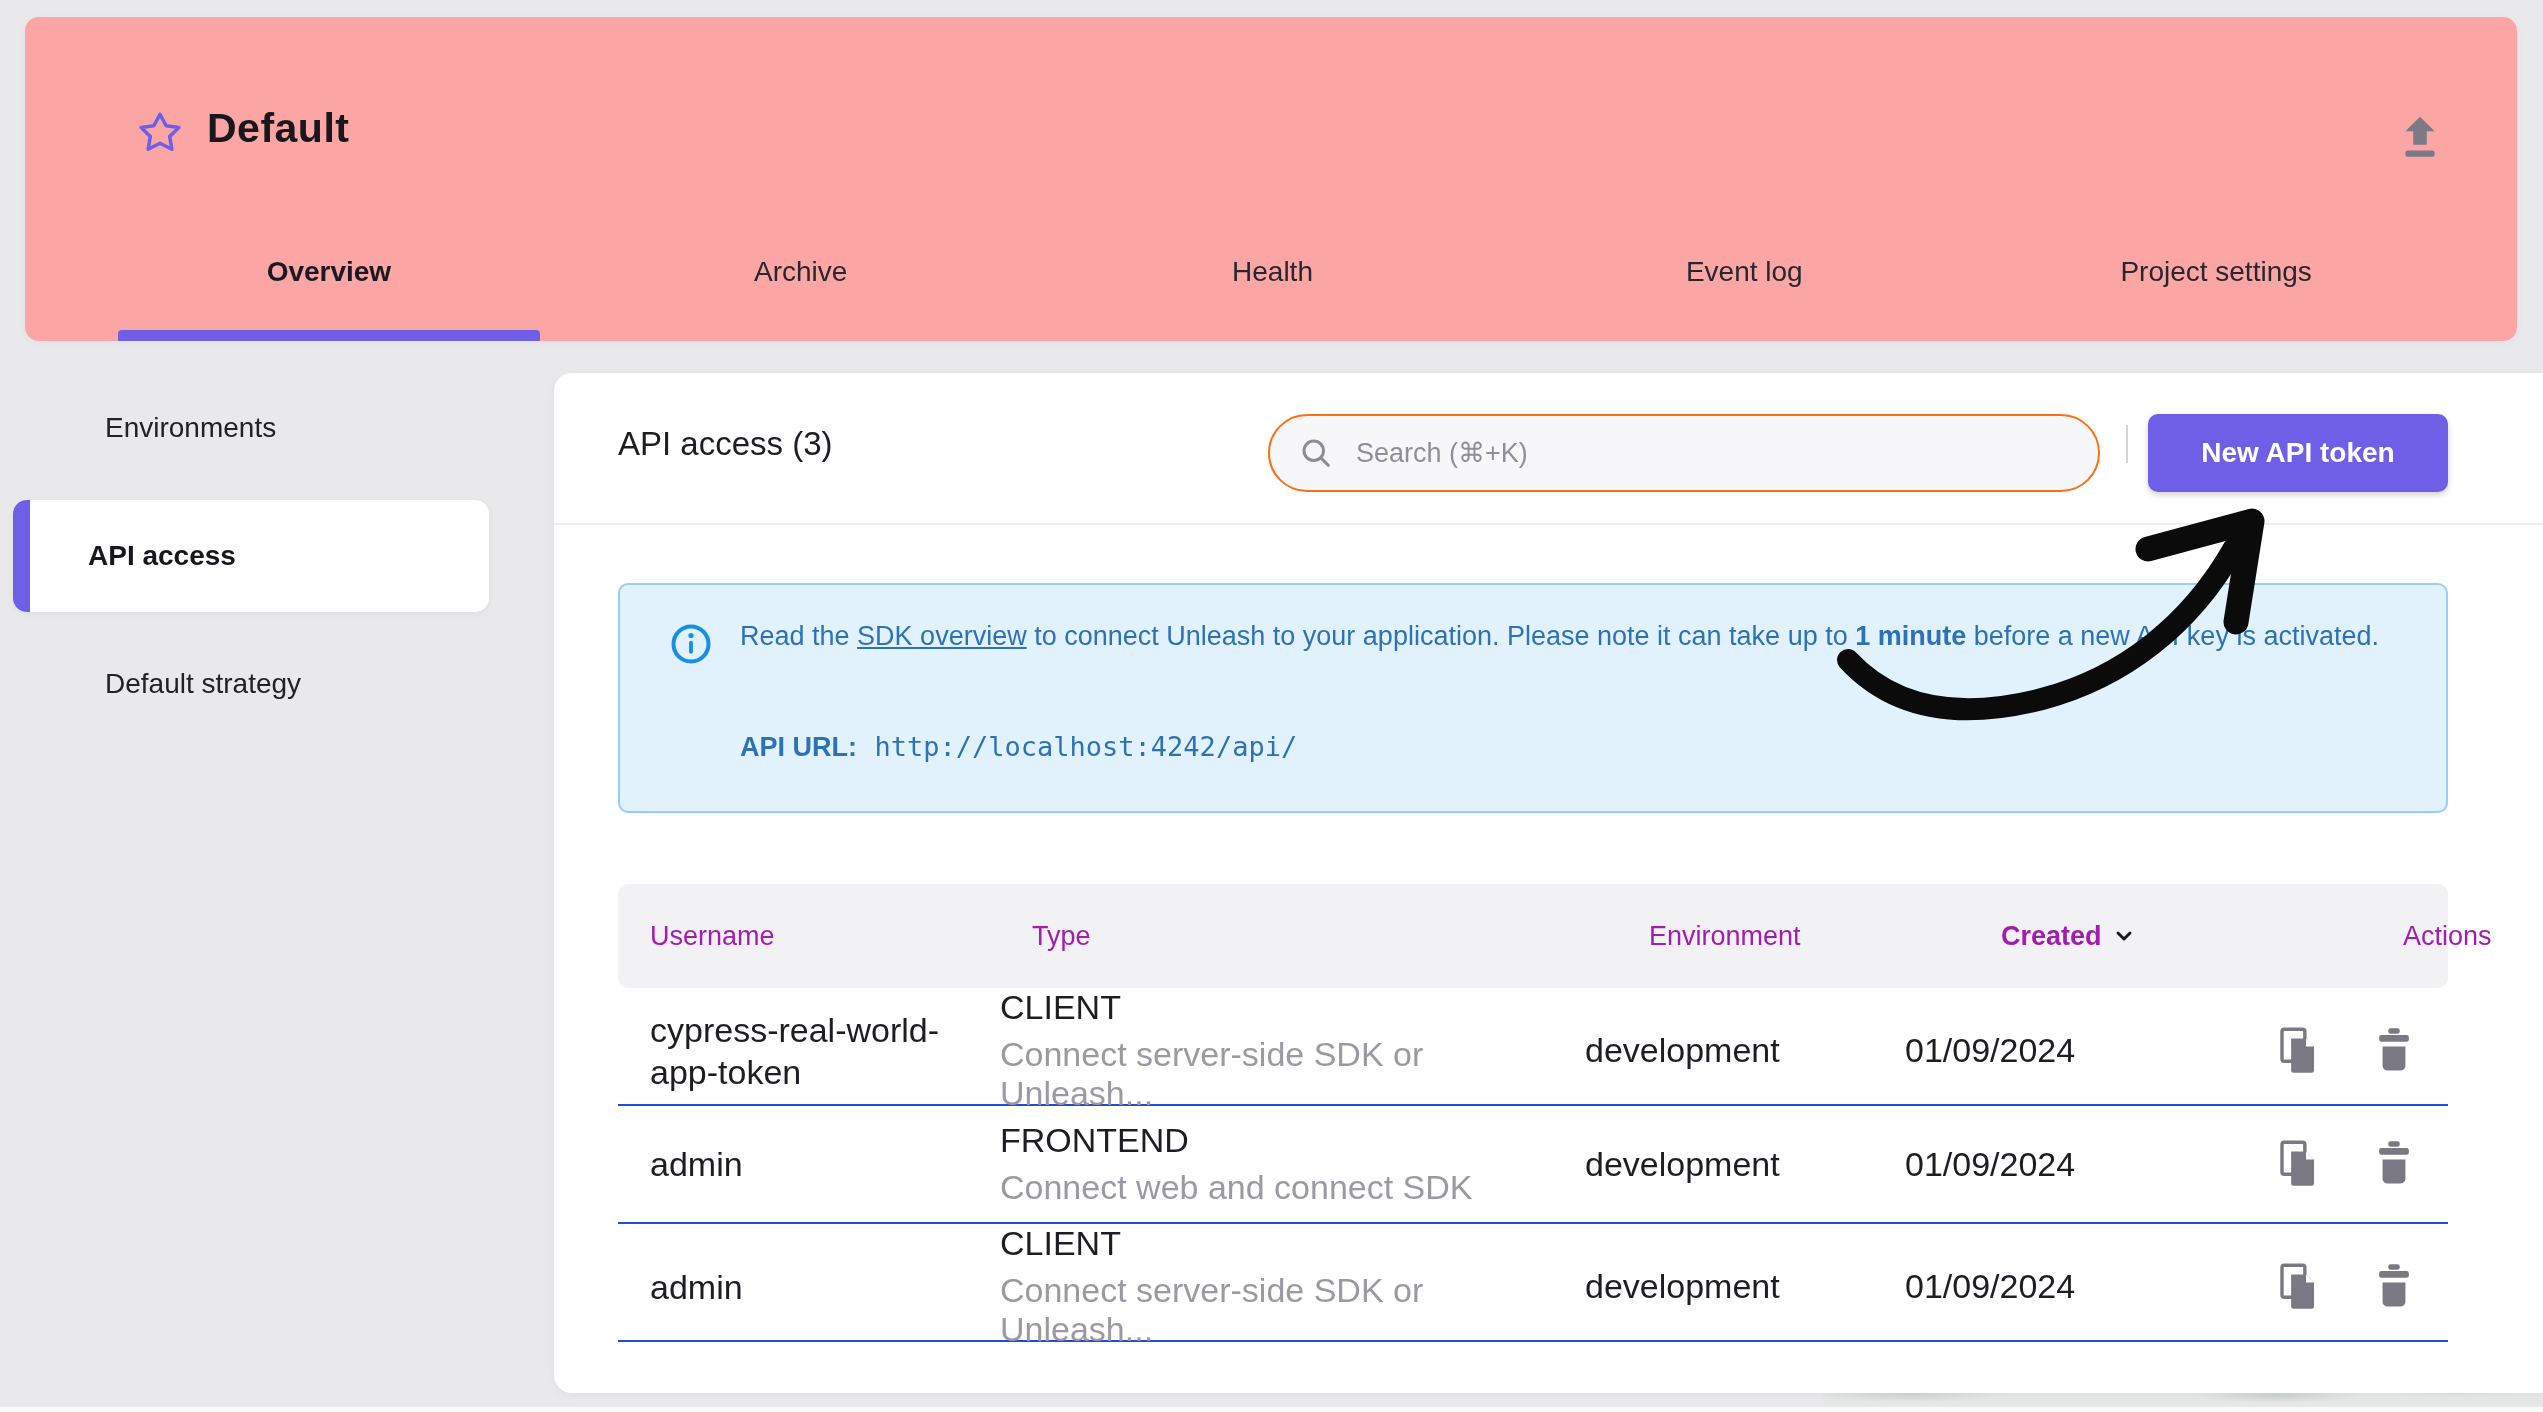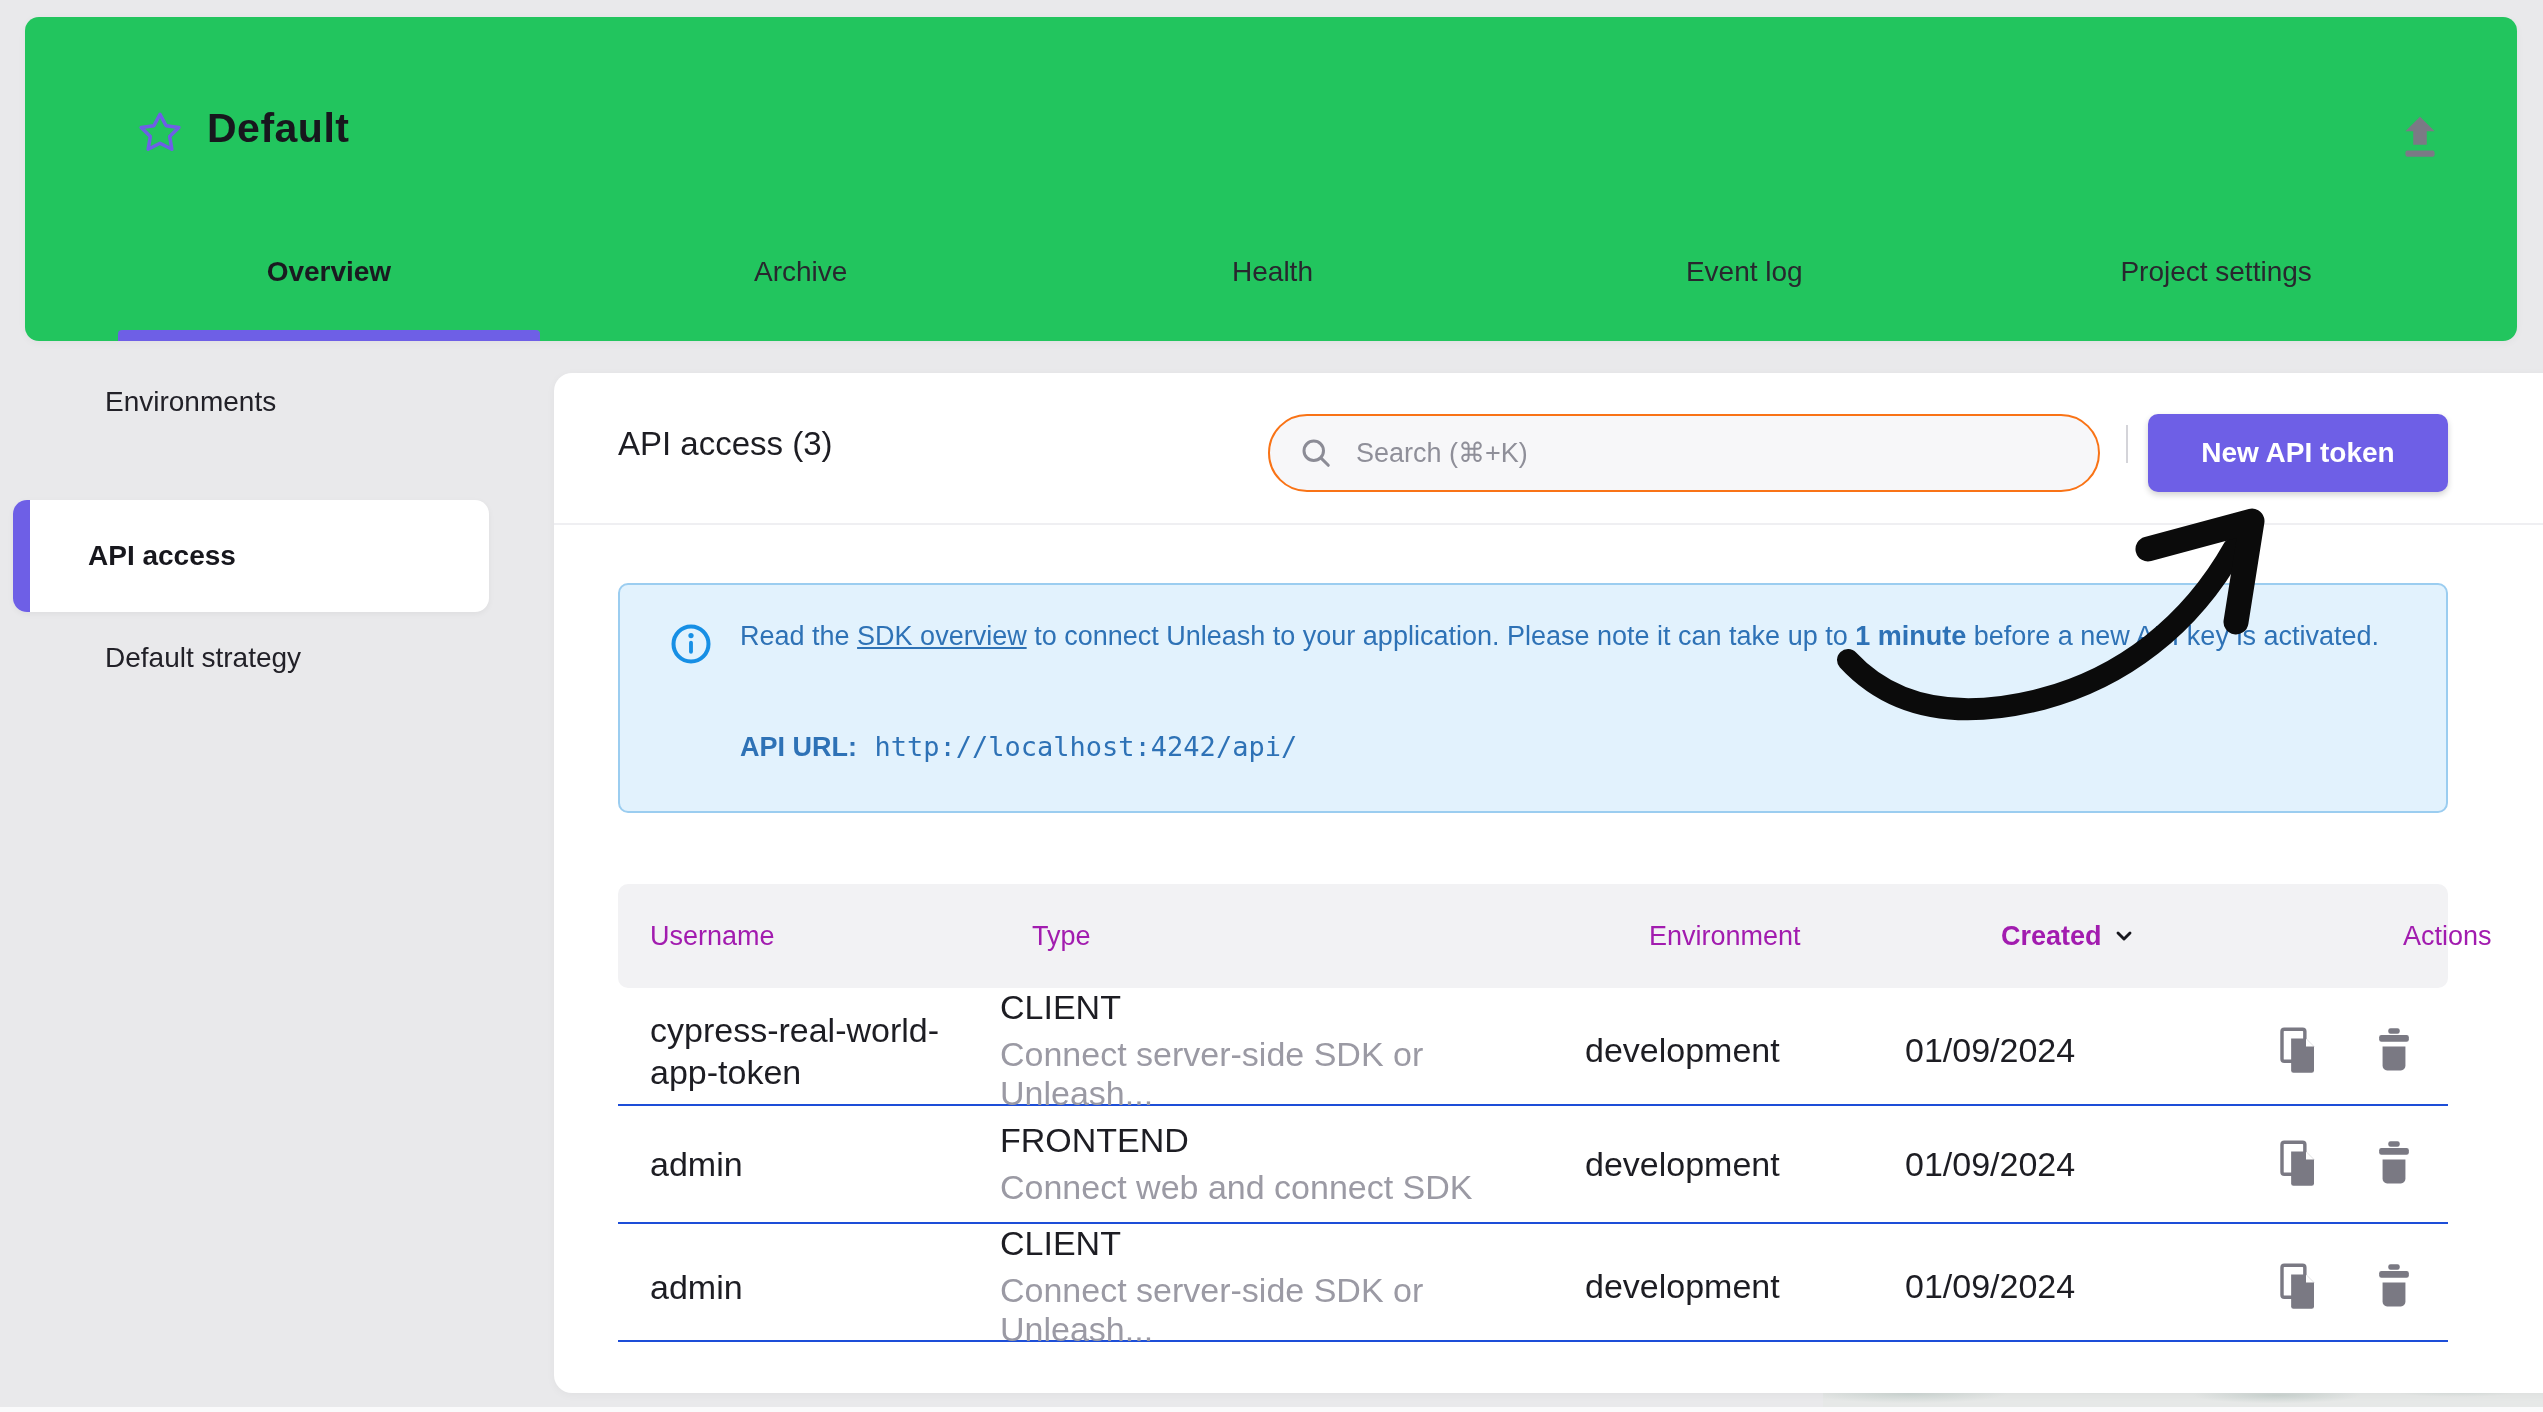--- a/index.html
+++ b/index.html
@@ -18,34 +18,34 @@
   .tex-right { position:absolute; right:0; bottom:4px; width:34px; height:270px;
     background:
       radial-gradient(ellipse 10px 60px at 50% 15%, #ccd5d2 0%, rgba(204,213,210,0) 70%),
       radial-gradient(ellipse 12px 70px at 40% 48%, #d4dbd8 0%, rgba(212,219,216,0) 70%),
       radial-gradient(ellipse 10px 60px at 60% 82%, #c9d2cf 0%, rgba(201,210,207,0) 70%),
       #e4e7e6; }
   .bottom-sliver { position:absolute; left:0; right:0; bottom:0; height:5px; background:#fafafb; }
 
   
   .header-card { position:absolute; left:25px; top:17px; width:2492px; height:324px;
-    background:#22c55e; border-radius:14px; box-shadow:0 2px 8px rgba(0,0,0,.04); }
+    background:#fca5a5; border-radius:14px; box-shadow:0 2px 8px rgba(0,0,0,.04); }
   .star-btn { position:absolute; left:110px; top:92px; width:50px; height:50px; cursor:pointer; }
   .page-title { position:absolute; left:182px; top:88px; font-size:41px; font-weight:700; color:#17171d; letter-spacing:.5px; }
   .upload-btn { position:absolute; left:2368px; top:94px; width:54px; height:54px; cursor:pointer; color:#7b7a85; }
 
   .tabs { position:absolute; left:68px; right:65px; bottom:0; height:112px; display:flex; }
   .tab { flex:1; display:flex; align-items:center; justify-content:center;
     font-size:28px; color:#28272e; cursor:pointer; position:relative; padding-bottom:26px; }
   .tab.active { font-weight:700; color:#1a1a20; }
   .tab.active::after { content:""; position:absolute; left:25px; right:25px; bottom:0; height:11px;
     background:#6e5fe6; border-radius:4px 4px 0 0; }
 
   
-  .side-item { position:absolute; left:30px; width:476px; height:84px; display:flex; align-items:flex-start;
+  .side-item { position:absolute; left:30px; width:476px; height:84px; display:flex; align-items:center;
     padding-left:75px; font-size:28px; color:#222128; cursor:pointer; }
   .side-env { top:386px; }
   .side-strategy { top:642px; }
   .side-active { position:absolute; left:13px; top:500px; width:476px; height:112px; background:#fff;
     border-radius:14px; overflow:hidden; display:flex; align-items:center; padding-left:75px;
     font-size:28px; font-weight:700; color:#17171d; cursor:pointer; box-shadow:0 2px 6px rgba(0,0,0,.05); }
   .side-active .bar { position:absolute; left:0; top:0; bottom:0; width:17px; background:#6e5fe6; }
 
   
   .panel { position:absolute; left:554px; top:373px; width:2334px; height:1020px;

